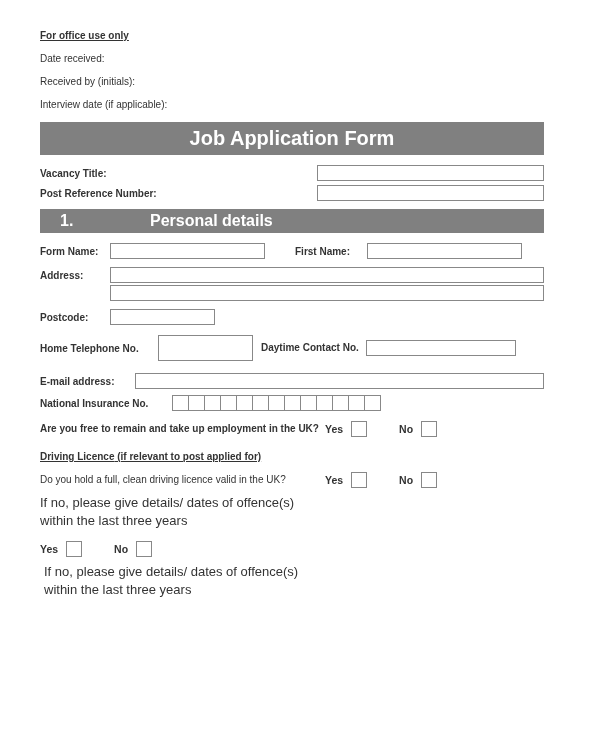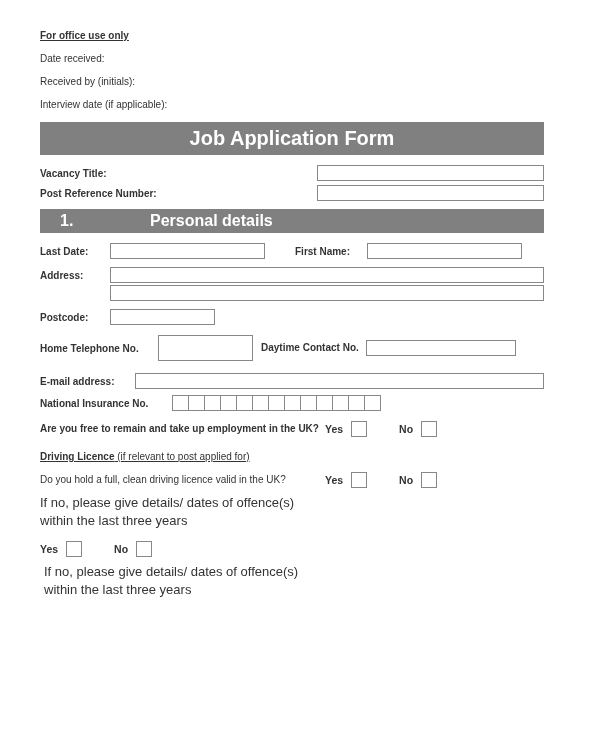--- a/index.html
+++ b/index.html
@@ -83,21 +83,21 @@
     height: 16px;
     border: 1px solid #888;
     margin-right: 32px;
   }
   .sub-header {
     font-weight: bold;
     text-decoration: underline;
     margin: 12px 0 10px 0;
   }
   .sub-note {
-    font-weight: normal;
+    font-weight: bold;
     text-decoration: none;
   }
   .detail-line {
     font-size: 13px;
     margin: 0 0 12px 0;
     line-height: 1.35;
   }
   .nino-boxes {
     display: flex;
     gap: 0;
@@ -132,21 +132,21 @@
     <div style="width:130px"></div>
     <div class="fld" style="width:230px"></div>
   </div>
 
   <div class="section-bar">
     <span class="section-num">1.</span>
     <span>Personal details</span>
   </div>
 
   <div class="row" style="margin-bottom:8px">
-    <div class="lbl" style="width:70px">Last Date:</div>
+    <div class="lbl" style="width:70px">Form Name:</div>
     <div class="fld" style="width:155px"></div>
     <div style="width:30px"></div>
     <div class="lbl" style="width:72px">First Name:</div>
     <div class="fld" style="width:155px"></div>
   </div>
 
   <div class="row" style="margin-bottom:2px">
     <div class="lbl" style="width:70px">Address:</div>
     <div class="fld" style="flex:1"></div>
   </div>

